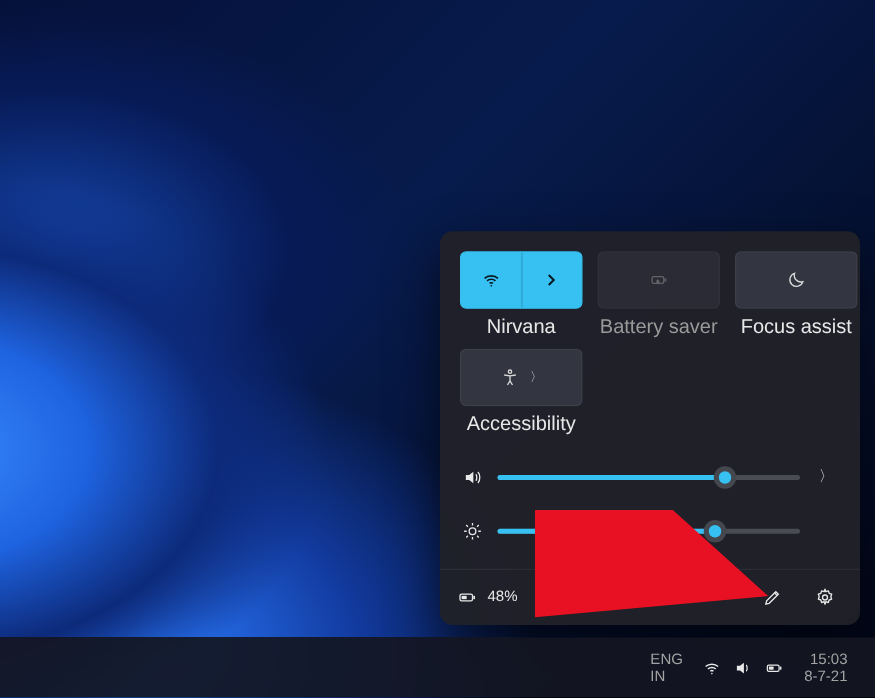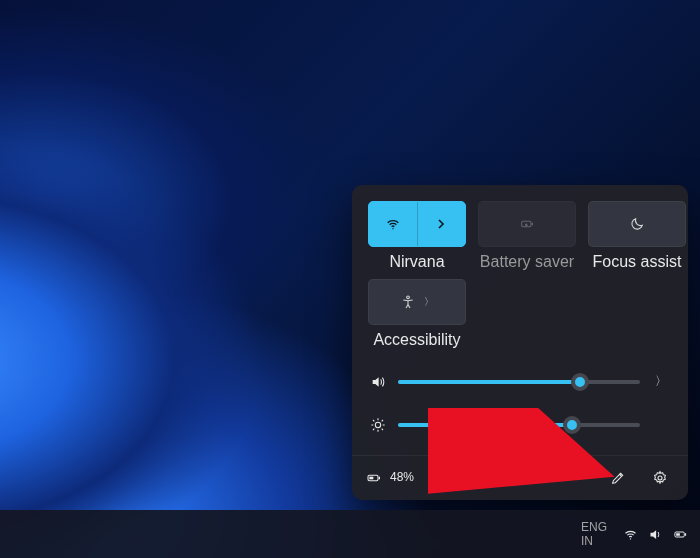--- a/index.html
+++ b/index.html
@@ -194,13 +194,19 @@
     <svg viewBox="0 0 24 24" fill="none" stroke="#e8e8e8" stroke-width="1.6">
         <path d="M4 9v6h4l5 4V5L8 9H4z" fill="#e8e8e8" stroke="none"></path>
         <path d="M16 8c1.5 1.5 1.5 6.5 0 8"></path>
       </svg>
     <svg viewBox="0 0 24 24" fill="none" stroke="#e8e8e8" stroke-width="1.6">
         <rect x="3" y="8" width="15" height="8" rx="2"></rect>
         <rect x="19" y="10" width="2" height="4" fill="#e8e8e8" stroke="none"></rect>
         <rect x="5" y="10" width="6" height="4" fill="#e8e8e8" stroke="none"></rect>
       </svg>
   </div>
+  <div class="tb-item">
+    <div class="tb-clock">
+      <div>15:03</div>
+      <div>8-7-21</div>
+    </div>
+  </div>
 </div>
 
 </body></html>

